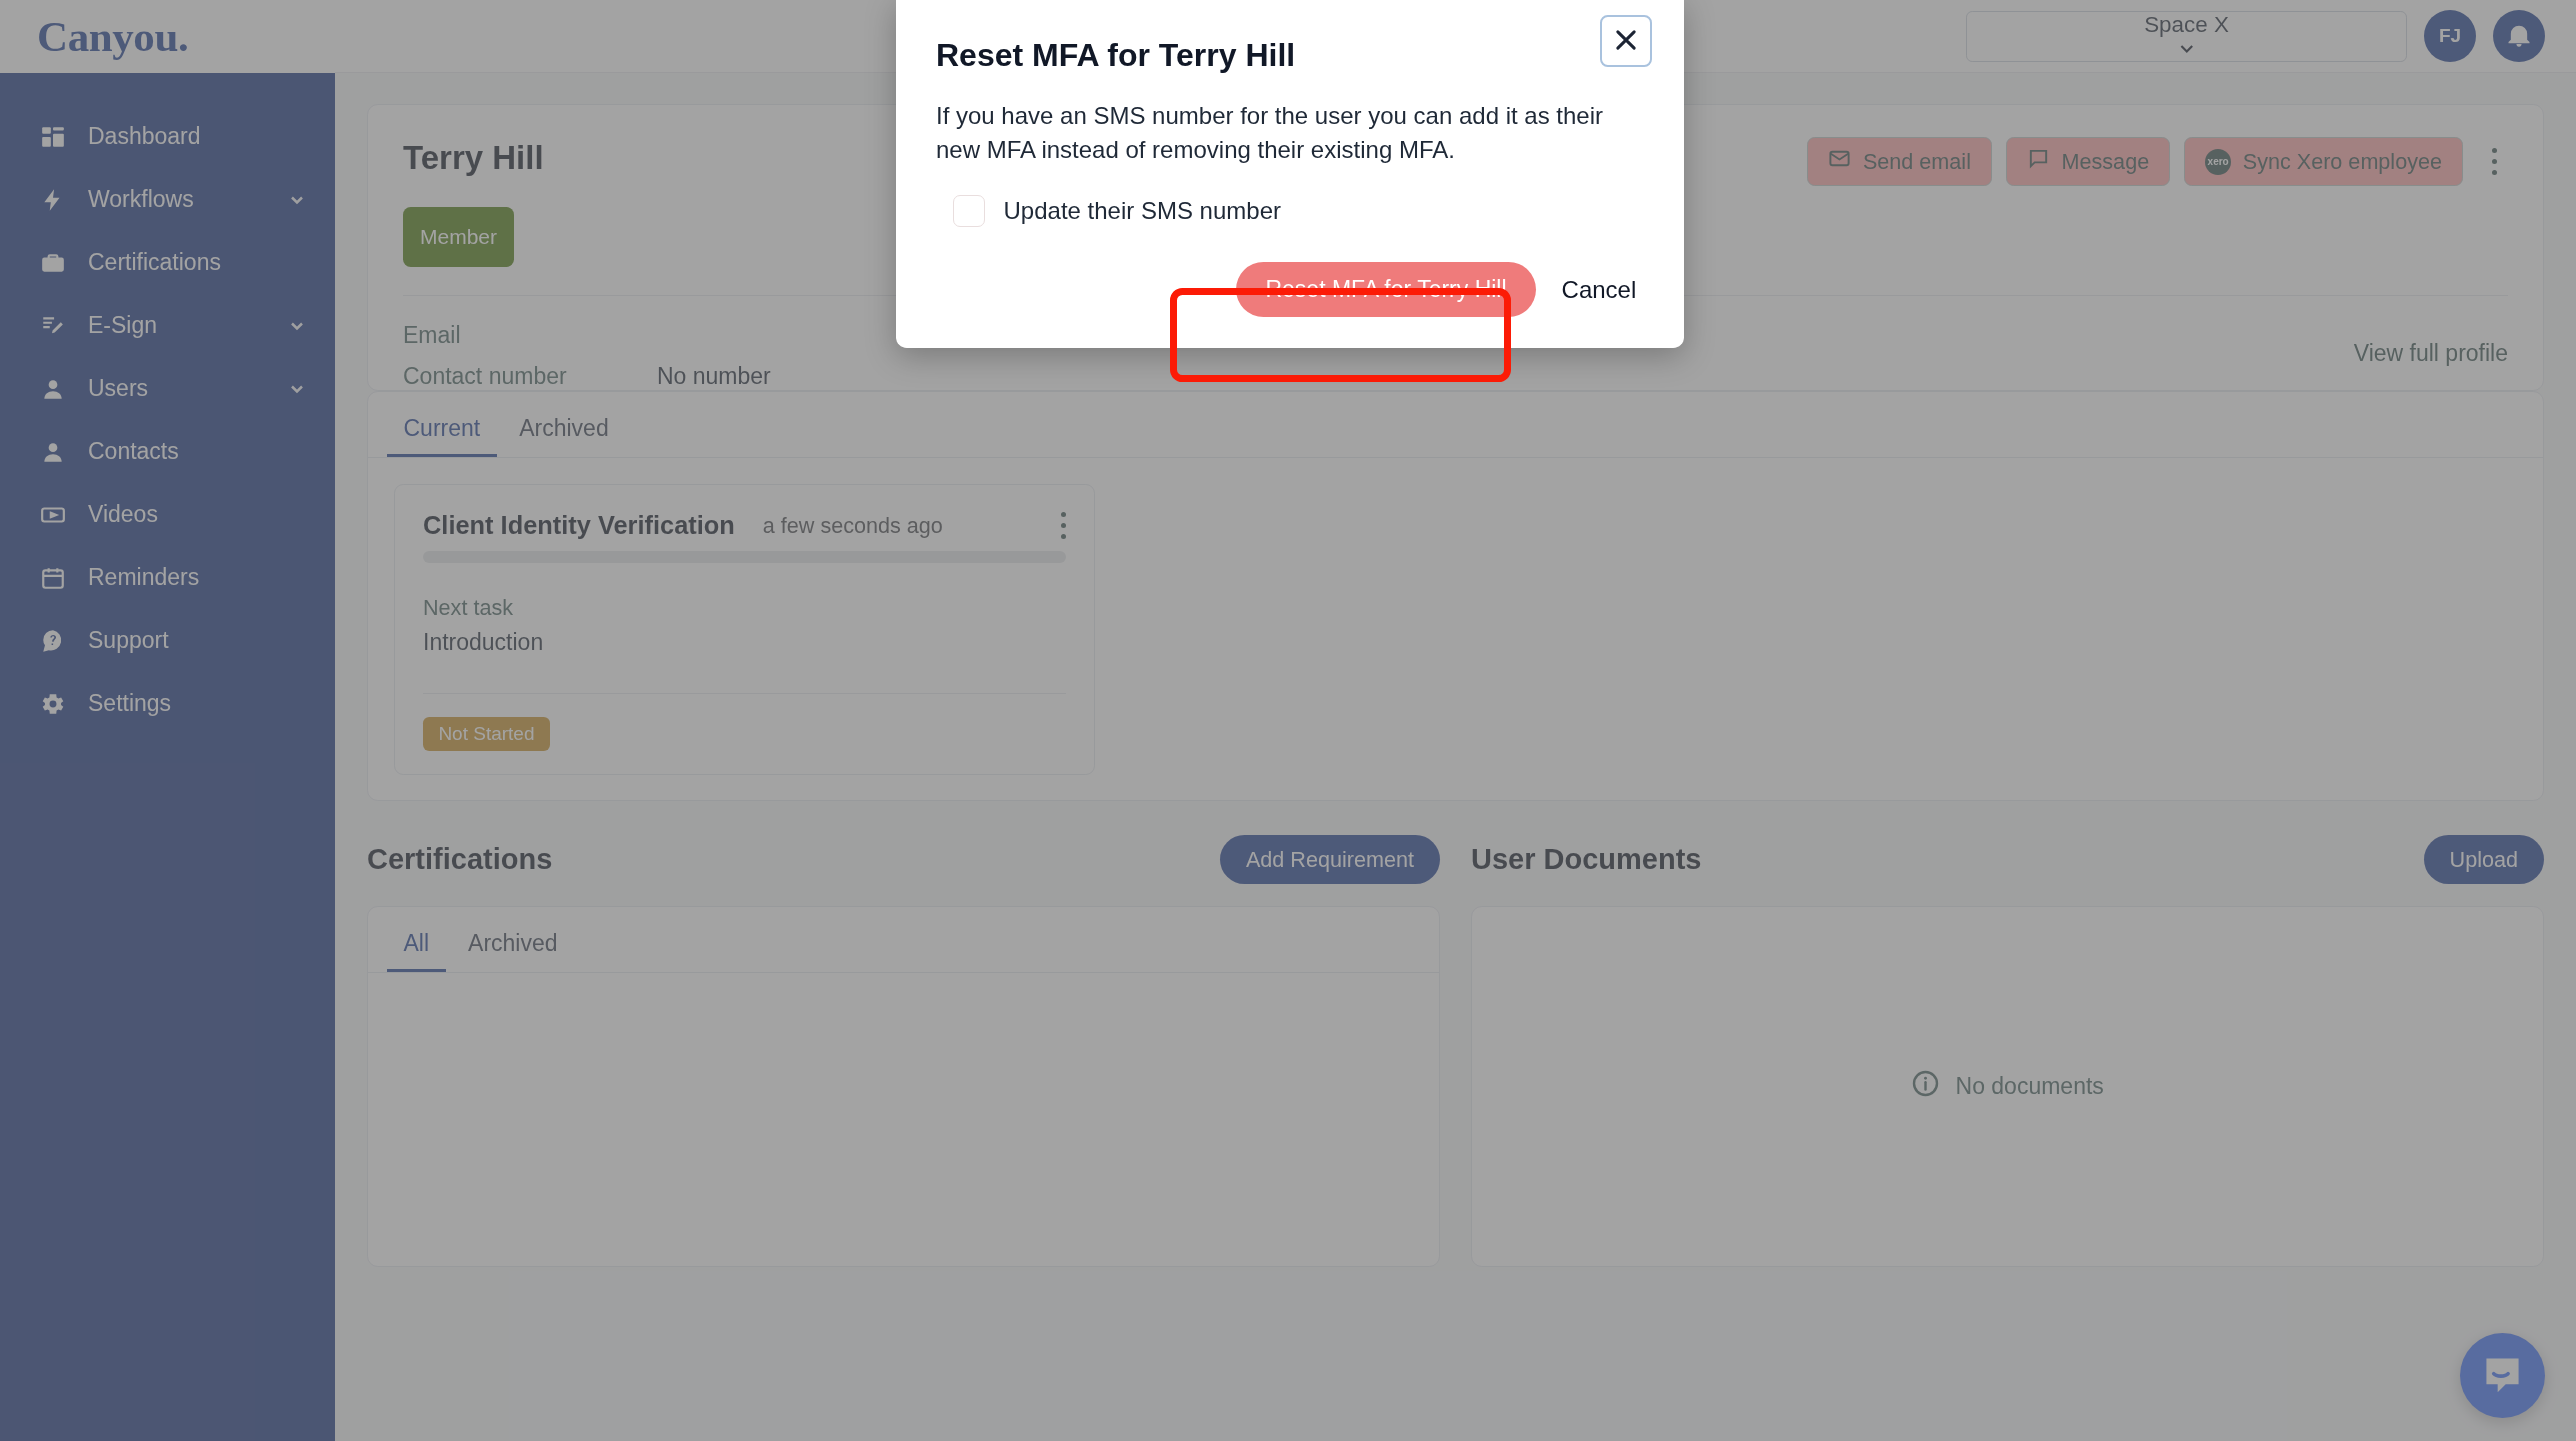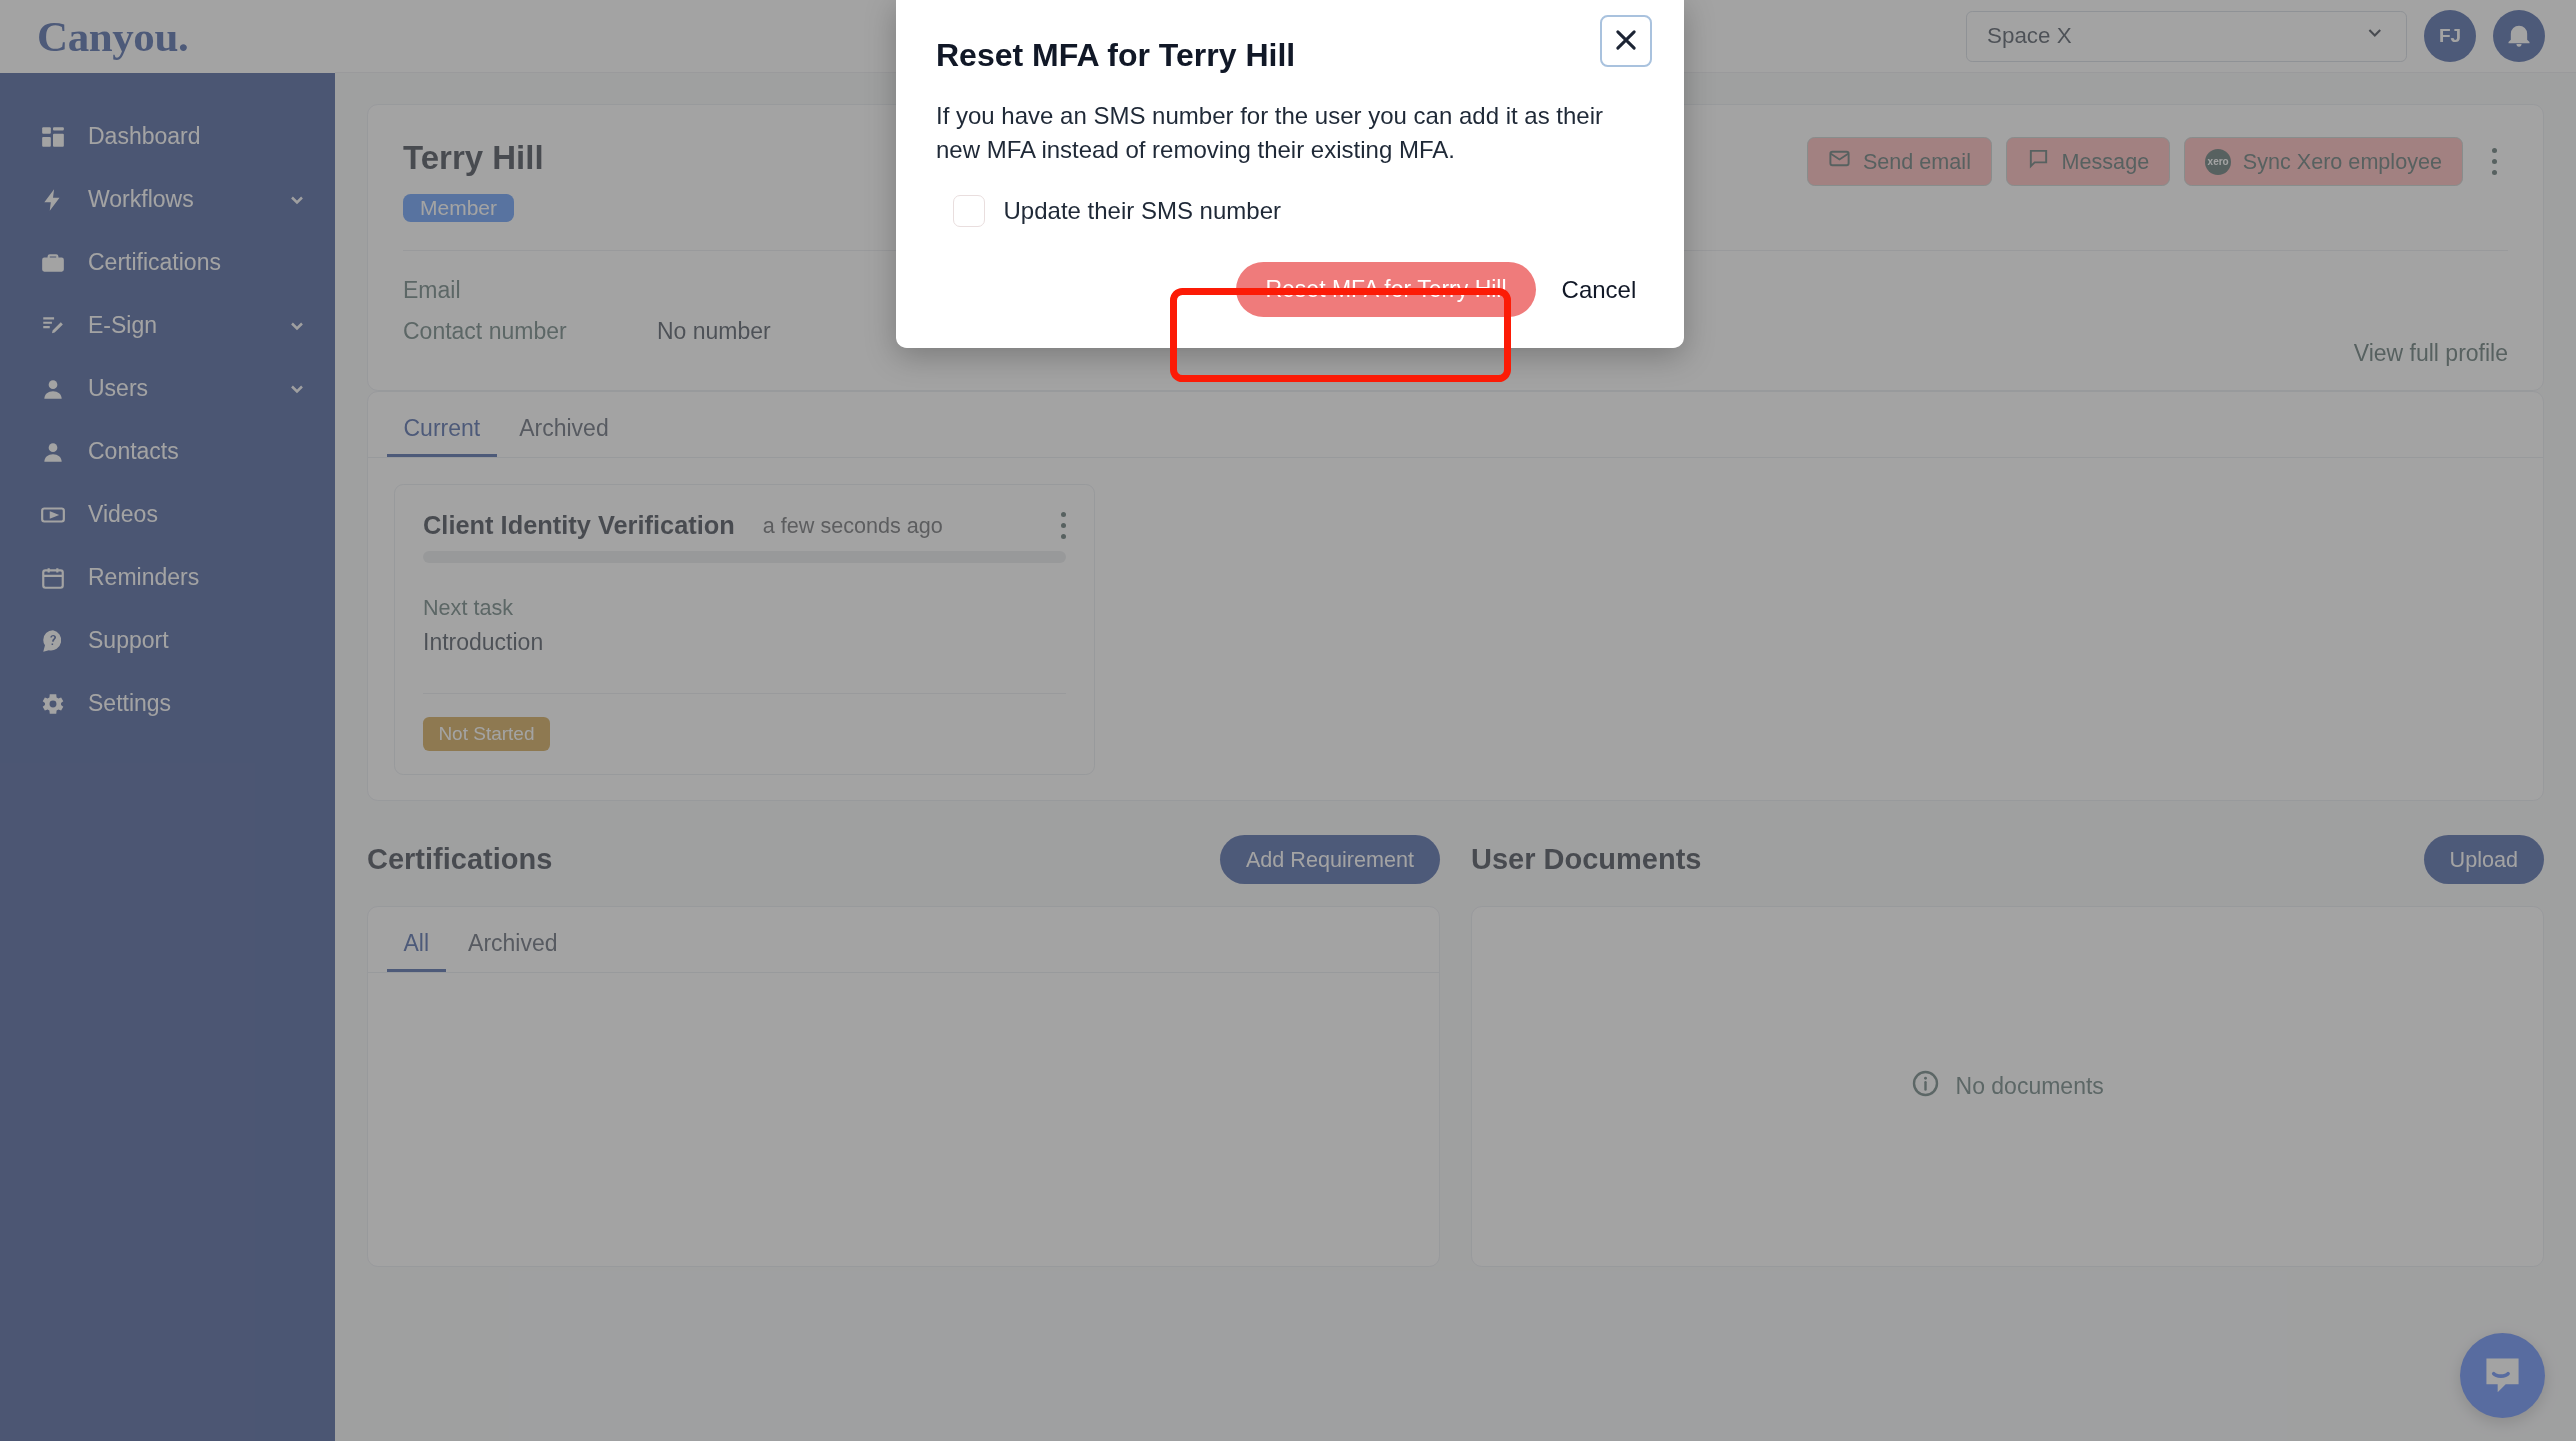--- a/index.html
+++ b/index.html
@@ -89,20 +89,21 @@
     height: 51px;
     border: 0.8px solid #cbd2dc;
     border-radius: 6.2px;
     display: flex;
     align-items: center;
     padding: 0 20px;
     font-size: 22.4px;
     color: #1f2937;
     background: #fff;
     cursor: pointer;
+    flex-direction: column;
   }
   .space-select .sel-val { flex: 1 1 auto; }
   .space-select svg { width: 21.6px; height: 21.6px; }
   .avatar-btn {
     width: 52px; height: 52px;
     border-radius: 50%;
     background: #1f3f91;
     color: #fff;
     display: flex; align-items: center; justify-content: center;
     font-size: 19px; font-weight: bold;
@@ -139,25 +140,25 @@
     height: 287px;
     padding: 34px 35px;
   }
   .profile-name {
     font-size: 33px;
     font-weight: bold;
     color: #111827;
   }
   .badge-member {
     display: inline-block;
-    margin-top: 17px;
-    background: #3b82f6;
+    margin-top: 30px;
+    background: #4d7c0f;
     color: #ffffff;
     font-size: 21px;
-    padding: 2px 17px;
+    padding: 18px 17px;
     border-radius: 7.7px;
   }
   .profile-divider {
     margin-top: 28px;
     border-top: 0.8px solid #e5e8ed;
   }
   .profile-rows { margin-top: 26px; }
   .prow {
     display: flex;
     align-items: center;

